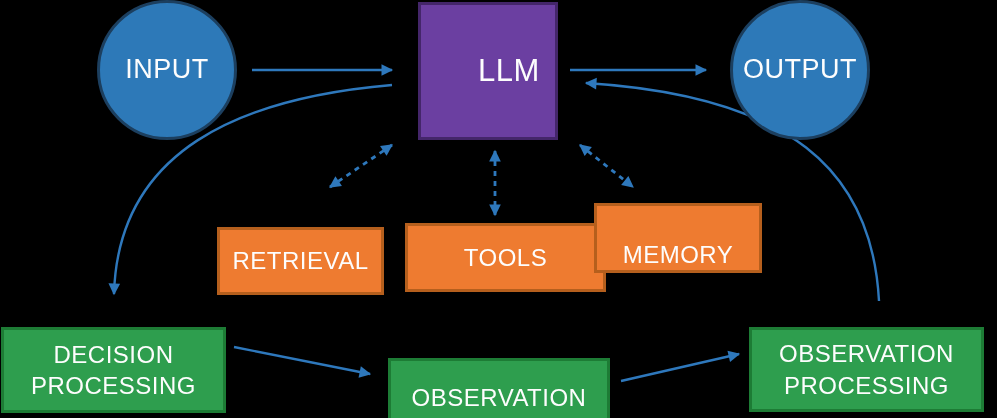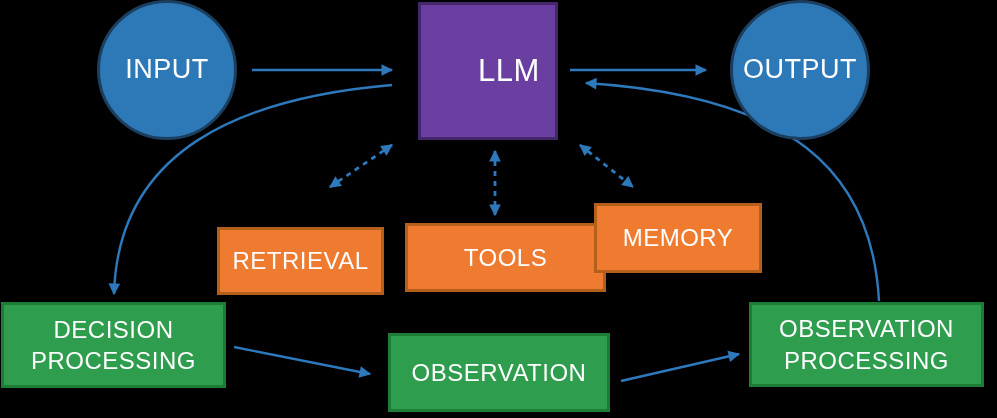--- a/index.html
+++ b/index.html
@@ -48,27 +48,28 @@
   .rect-orange {
     background: #ee7b30;
     border: 3px solid #b55f1d;
     font-size: 24px;
   }
   .rect-green {
     background: #2e9e4e;
     border: 3px solid #1d7c35;
     font-size: 24px;
     padding: 12px 8px;
+    margin-top: 25px;
   }
   #node-input        { left: 97px;  top: 0px; }
   #node-output       { left: 730px; top: 0px; }
   #node-llm          { left: 418px; top: 2px;   width: 140px; height: 138px; padding-left: 42px; }
   #node-retrieval    { left: 217px; top: 203px; width: 167px; height: 68px; margin-top: 24px; }
   #node-tools        { left: 405px; top: 223px; width: 201px; height: 69px; }
-  #node-memory       { left: 594px; top: 203px; width: 168px; height: 70px; }
+  #node-memory       { left: 594px; top: 203px; width: 168px; height: 70px; align-items: flex-end; }
   #node-decision     { left: 1px;   top: 302px; width: 225px; height: 86px; }
   #node-environment  { left: 388px; top: 333px; width: 222px; height: 79px; }
   #node-observation  { left: 749px; top: 302px; width: 235px; height: 85px; }
 
   .edge-solid  { fill: none; stroke: #2e78bc; stroke-width: 2.4px; }
   .edge-dashed { fill: none; stroke: #2e78bc; stroke-width: 2.8px; stroke-dasharray: 5 5; }
 </style>
 </head>
 <body>
 

